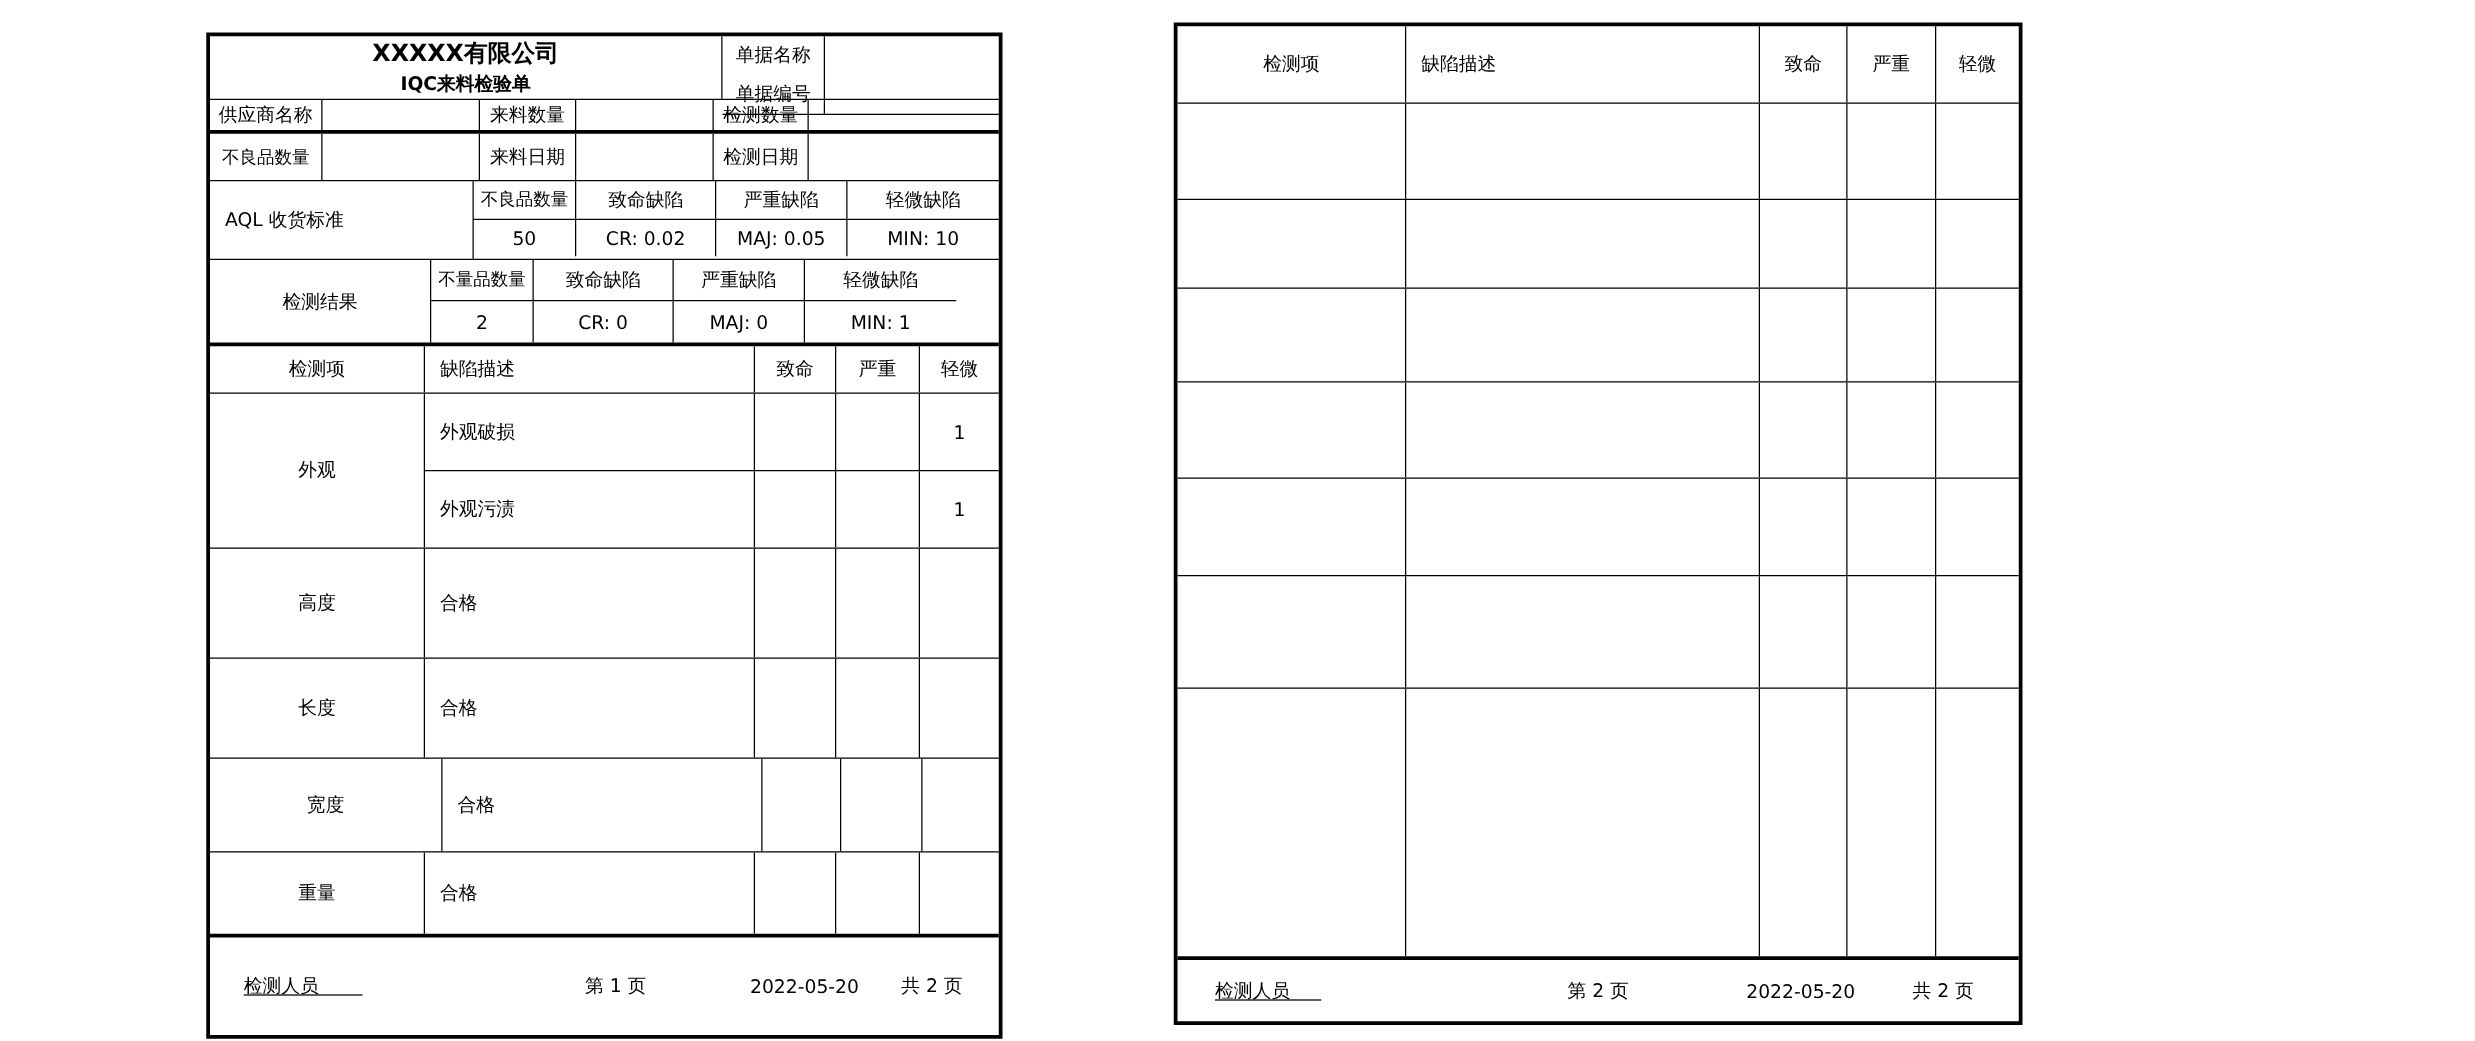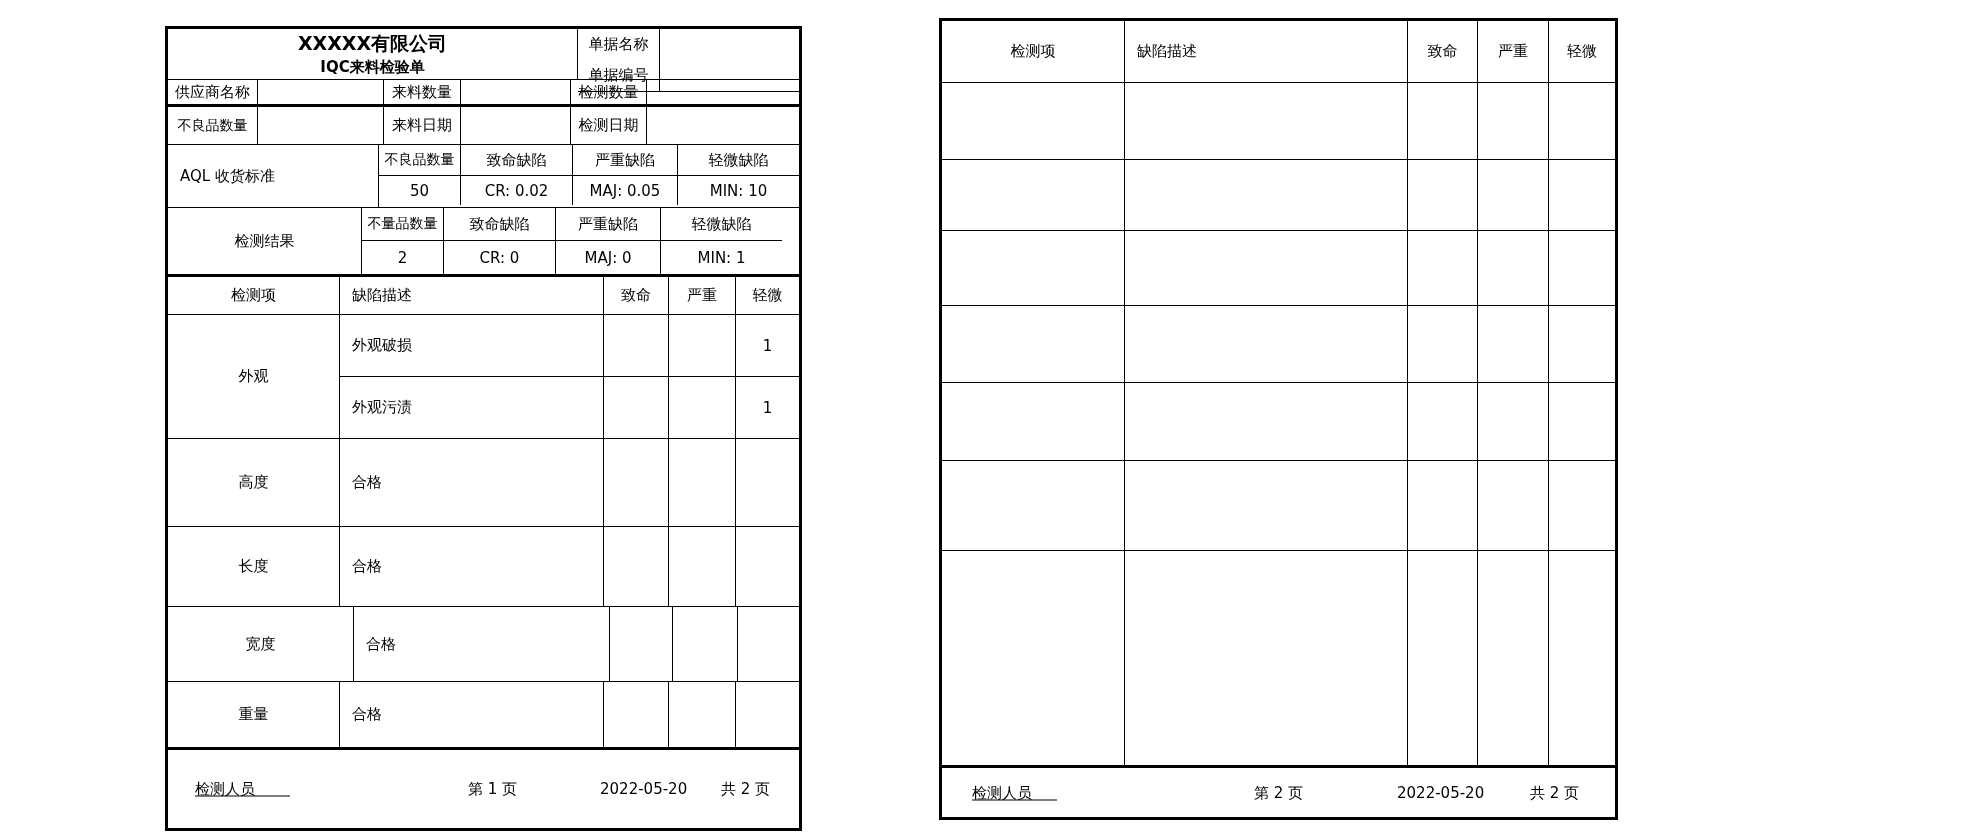--- a/index.html
+++ b/index.html
@@ -82,21 +82,21 @@
         <div class="sub nb" style="height:29px;">
           <div class="c" style="width:82px;">50</div>
           <div class="c" style="width:112px;">CR: 0.02</div>
           <div class="c" style="width:105px;">MAJ: 0.05</div>
           <div class="c endc" style="width:121px;">MIN: 10</div>
         </div>
       </div>
     </div>
 
     <div class="r tk" style="height:69px;">
-      <div class="c" style="width:194px;">检测结果</div>
+      <div class="c" style="width:177px;">检测结果</div>
       <div class="col" style="width:420px;">
         <div class="sub" style="height:33px;">
           <div class="c" style="width:82px;font-size:14px;">不量品数量</div>
           <div class="c" style="width:112px;">致命缺陷</div>
           <div class="c" style="width:105px;">严重缺陷</div>
           <div class="c endc" style="width:121px;">轻微缺陷</div>
         </div>
         <div class="sub nb" style="height:33px;">
           <div class="c" style="width:82px;">2</div>
           <div class="c" style="width:112px;">CR: 0</div>

